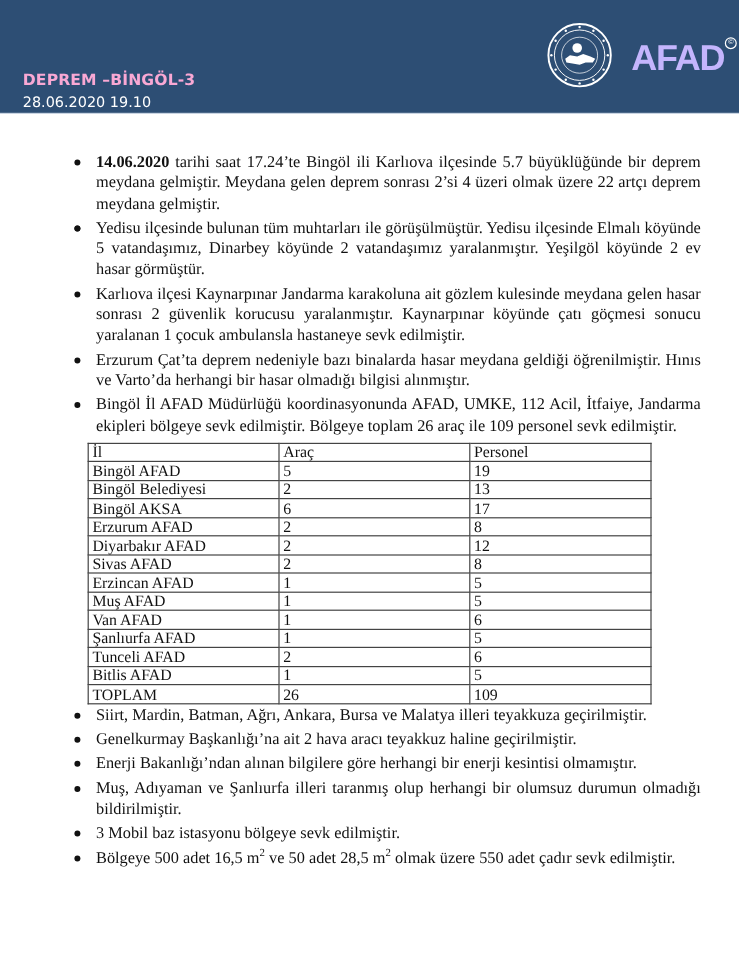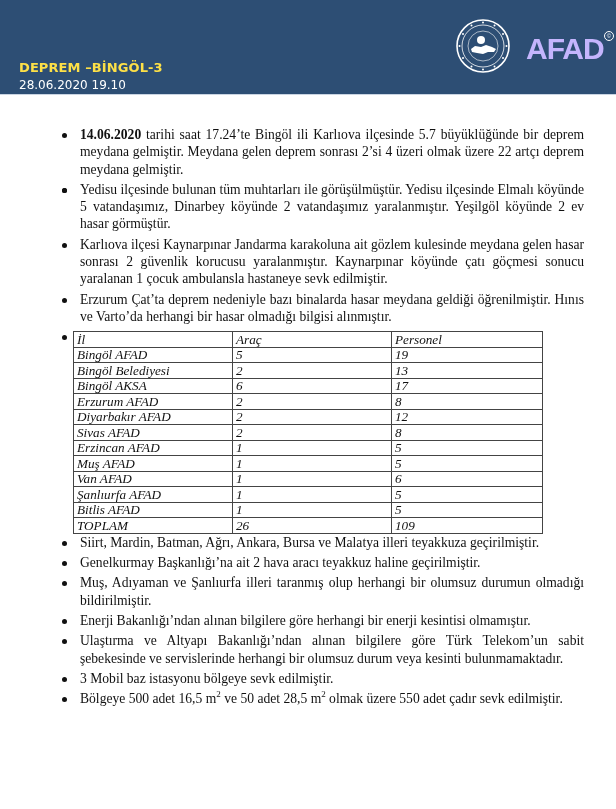--- a/index.html
+++ b/index.html
@@ -5,21 +5,21 @@
     html, body { margin: 0; padding: 0; }
     body { width: 616px; height: 809px; background: #ffffff; overflow: hidden; position: relative; }
     .header {
       position: absolute; left: 0; top: 0; width: 616px; height: 94px;
       background: #2d4e74;
       border-bottom: 1px solid #c9d4e2;
     }
     .header-title {
       position: absolute; left: 19px; top: 60px;
       font-family: "DejaVu Sans", sans-serif; font-weight: bold;
-      font-size: 13px; color: #fde047; letter-spacing: 0.1px;
+      font-size: 13px; color: #f9a8d4; letter-spacing: 0.1px;
     }
     .header-date {
       position: absolute; left: 19px; top: 78px;
       font-family: "DejaVu Sans", sans-serif;
       font-size: 12px; color: #ffffff;
     }
     .emblem {
       position: absolute; left: 455px; top: 18px; width: 56px; height: 56px;
     }
     .logo-text {
@@ -44,21 +44,21 @@
       margin-bottom: 3px; text-align: justify;
     }
     ul.bullets li .dot {
       position: absolute; left: 62px; top: 7px; width: 5px; height: 5px;
       border-radius: 50%; background: #111;
     }
     ul.bullets li.last-line-left { text-align: left; }
     b { font-weight: bold; }
     table.resources {
       border-collapse: collapse; margin: 6px 0 0 73px; width: 470px;
-      font-family: "Liberation Serif", serif; font-size: 13.2px; color: #111; font-style: italic;
+      font-family: "Liberation Serif", serif; font-size: 13.2px; color: #111;
     }
     table.resources td {
       border: 1px solid #444; padding: 0 3px; height: 14.5px; line-height: 14px;
     }
     table.resources td.c1 { width: 152px; }
     table.resources td.c2 { width: 152px; margin-top: 37px; }
     .bullets2 { margin-top: 22px; }
     sup { font-size: 9px; line-height: 0; }
   </style>
 </head>
@@ -108,20 +108,21 @@
     <li>
       <span class="dot"></span>
       <span>Karlıova ilçesi Kaynarpınar Jandarma karakoluna ait gözlem kulesinde meydana gelen hasar sonrası 2 güvenlik korucusu yaralanmıştır. Kaynarpınar köyünde çatı göçmesi sonucu yaralanan 1 çocuk ambulansla hastaneye sevk edilmiştir.</span>
     </li>
     <li>
       <span class="dot"></span>
       <span>Erzurum Çat’ta deprem nedeniyle bazı binalarda hasar meydana geldiği öğrenilmiştir. Hınıs ve Varto’da herhangi bir hasar olmadığı bilgisi alınmıştır.</span>
     </li>
     <li>
       <span class="dot"></span>
+      <span>Bingöl İl AFAD Müdürlüğü koordinasyonunda AFAD, UMKE, 112 Acil,  İtfaiye, Jandarma ekipleri bölgeye sevk edilmiştir. Bölgeye toplam 26 araç ile 109 personel sevk edilmiştir.</span>
     </li>
   </ul>
 
   <table class="resources">
     <tbody id="resources-body">
       <tr>
         <td class="c1">İl</td>
         <td class="c2">Araç</td>
         <td>Personel</td>
       </tr>
@@ -169,20 +170,25 @@
           <td class="c1">Van AFAD</td>
           <td class="c2">1</td>
           <td>6</td>
         </tr>
         <tr>
           <td class="c1">Şanlıurfa AFAD</td>
           <td class="c2">1</td>
           <td>5</td>
         </tr>
         <tr>
+          <td class="c1">Tunceli AFAD</td>
+          <td class="c2">2</td>
+          <td>6</td>
+        </tr>
+        <tr>
           <td class="c1">Bitlis AFAD</td>
           <td class="c2">1</td>
           <td>5</td>
         </tr>
         <tr>
           <td class="c1">TOPLAM</td>
           <td class="c2">26</td>
           <td>109</td>
         </tr>
       </tbody>
@@ -192,29 +198,25 @@
     <li>
       <span class="dot"></span>
       <span>Siirt, Mardin, Batman, Ağrı, Ankara, Bursa ve Malatya illeri teyakkuza geçirilmiştir.</span>
     </li>
     <li>
       <span class="dot"></span>
       <span>Genelkurmay Başkanlığı’na ait 2 hava aracı teyakkuz haline geçirilmiştir.</span>
     </li>
     <li>
       <span class="dot"></span>
+      <span>Enerji Bakanlığı’ndan alınan bilgilere göre herhangi bir enerji kesintisi olmamıştır.</span>
+    </li>
+    <li>
+      <span class="dot"></span>
       <span>Muş, Adıyaman ve Şanlıurfa illeri taranmış olup herhangi bir olumsuz durumun olmadığı bildirilmiştir.</span>
-    </li>
-    <li>
-      <span class="dot"></span>
-      <span>Enerji Bakanlığı’ndan alınan bilgilere göre herhangi bir enerji kesintisi olmamıştır.</span>
-    </li>
-    <li>
-      <span class="dot"></span>
-      <span>Ulaştırma ve Altyapı Bakanlığı’ndan alınan bilgilere göre Türk Telekom’un sabit şebekesinde ve servislerinde herhangi bir olumsuz durum veya kesinti bulunmamaktadır.</span>
     </li>
     <li>
       <span class="dot"></span>
       <span>3 Mobil baz istasyonu bölgeye sevk edilmiştir.</span>
     </li>
     <li class="last-line-left">
       <span class="dot"></span>
       <span>Bölgeye 500 adet 16,5 m</span><sup>2</sup><span> ve 50 adet 28,5 m</span><sup>2</sup><span> olmak üzere 550 adet çadır sevk edilmiştir.</span>
     </li>
 

